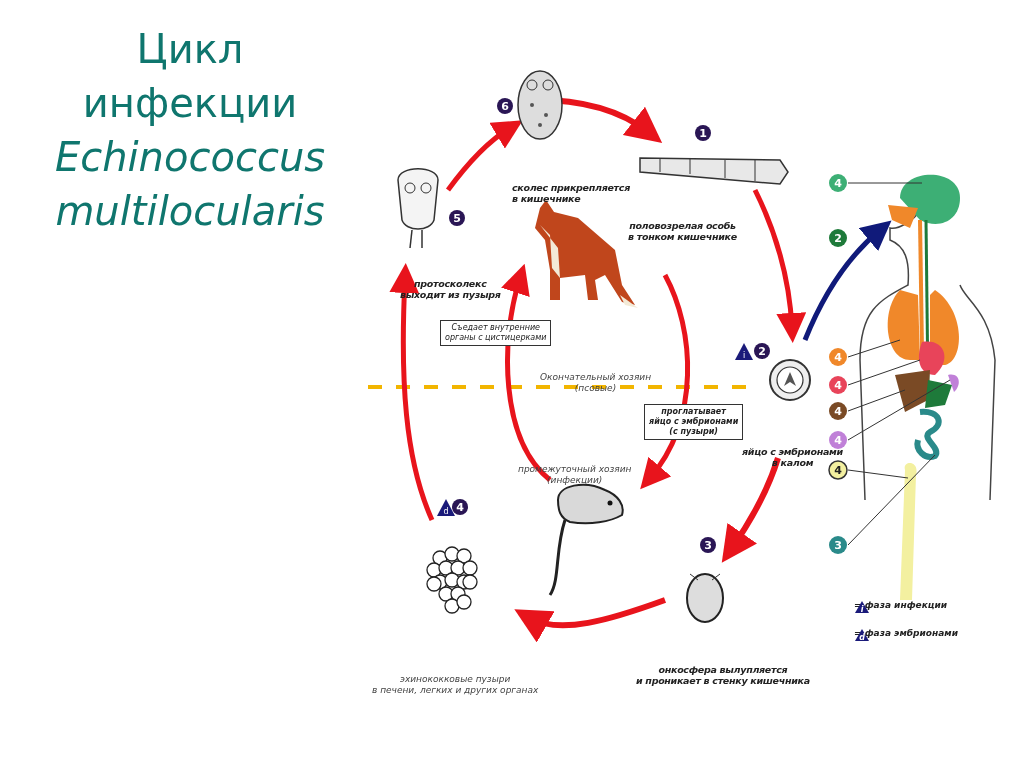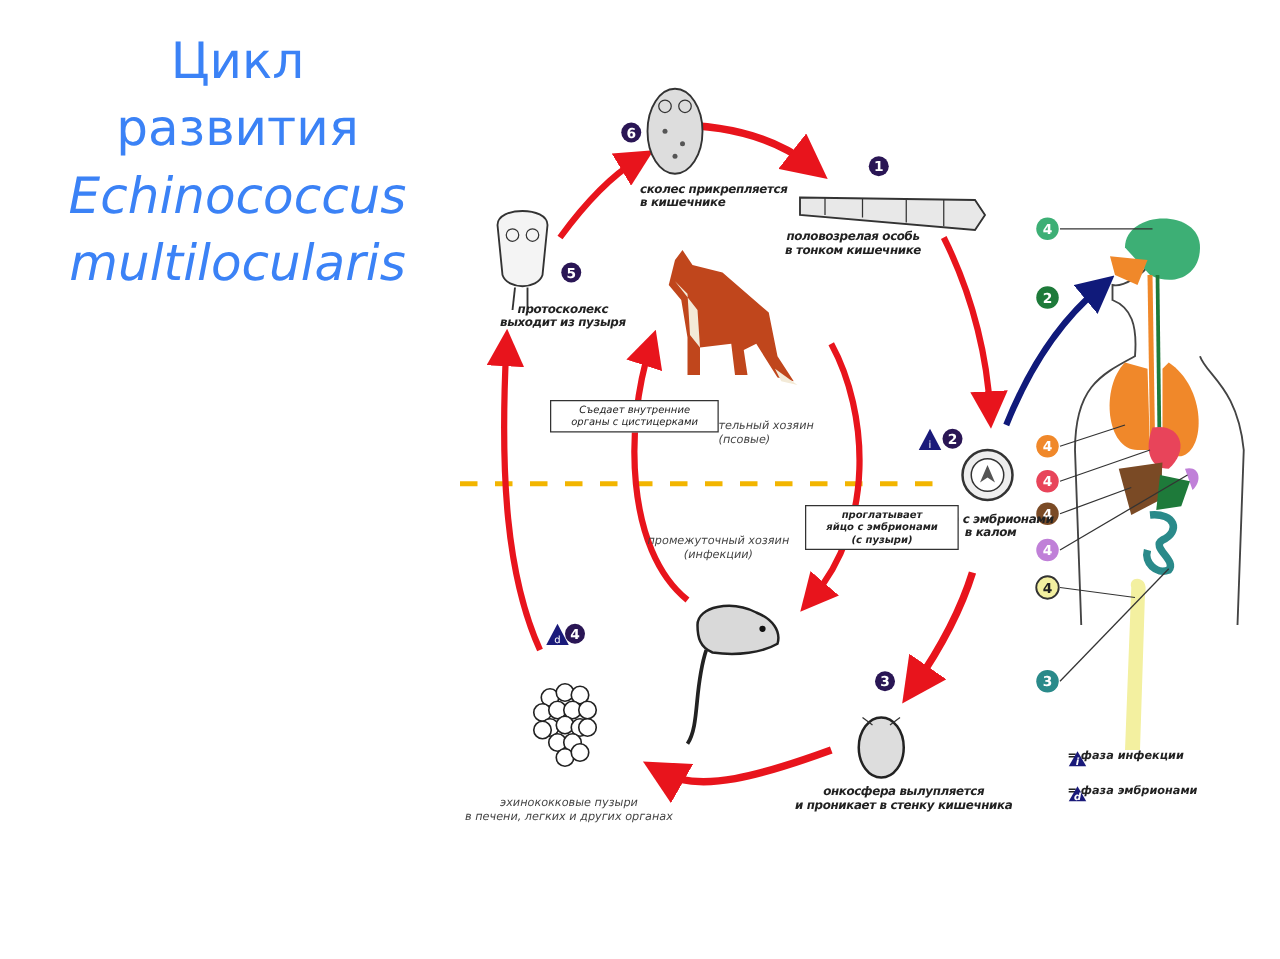--- a/index.html
+++ b/index.html
@@ -1,32 +1,32 @@
 <!DOCTYPE html>
 <html><head>
 <meta charset="utf-8">
 <style>
   html,body{margin:0;padding:0;background:#ffffff;}
   body{width:1024px;height:767px;position:relative;overflow:hidden;font-family:"DejaVu Sans",sans-serif;}
-  #title{position:absolute;left:20px;top:22px;width:340px;text-align:center;color:#3b82f6;font-family:"DejaVu Sans",sans-serif;font-size:40px;line-height:54px;}
+  #title{position:absolute;left:20px;top:22px;width:340px;text-align:center;color:#0f766e;font-family:"DejaVu Sans",sans-serif;font-size:40px;line-height:54px;}
   #title .it{font-style:italic;}
   #diagram{position:absolute;left:360px;top:60px;width:642px;height:612px;background:#fff;}
   #diagram svg{position:absolute;left:0;top:0;}
-  .lbl{position:absolute;font-family:"DejaVu Sans",sans-serif;font-style:italic;font-size:9px;line-height:11px;color:#222;text-align:center;white-space:nowrap;}
+  .lbl{position:absolute;font-family:"DejaVu Sans",sans-serif;font-style:italic;font-size:9px;line-height:11px;color:#222;text-align:center;white-space:nowrap;margin-top:36px;}
   .lbl.bold{font-weight:bold;font-size:9.5px;letter-spacing:-0.3px;}
   .lbl.gray{color:#444;font-size:9px;}
-  .box{position:absolute;border:1.5px solid #333;background:#fff;font-family:"DejaVu Sans",sans-serif;font-style:italic;font-size:8px;line-height:10px;color:#222;text-align:center;padding:2px 16px;}
+  .box{position:absolute;border:1.5px solid #333;background:#fff;font-family:"DejaVu Sans",sans-serif;font-style:italic;font-size:8px;line-height:10px;color:#222;text-align:center;padding:2px 4px;}
   .legend{position:absolute;font-family:"DejaVu Sans",sans-serif;font-style:italic;font-weight:bold;font-size:9px;color:#222;display:flex;align-items:center;gap:3px;}
 </style>
 </head>
 <body>
 
 <div id="title">
   <div>Цикл</div>
-  <div>развития</div>
+  <div>инфекции</div>
   <div class="it">Echinococcus</div>
   <div class="it">multilocularis</div>
 </div>
 
 <div id="diagram">
   <svg width="642" height="612" viewBox="0 0 642 612">
     <defs>
       <marker id="ar" markerWidth="6" markerHeight="6" refX="3" refY="3" orient="auto">
         <path d="M0,0 L6,3 L0,6 z" fill="#e8141c"></path>
       </marker>

